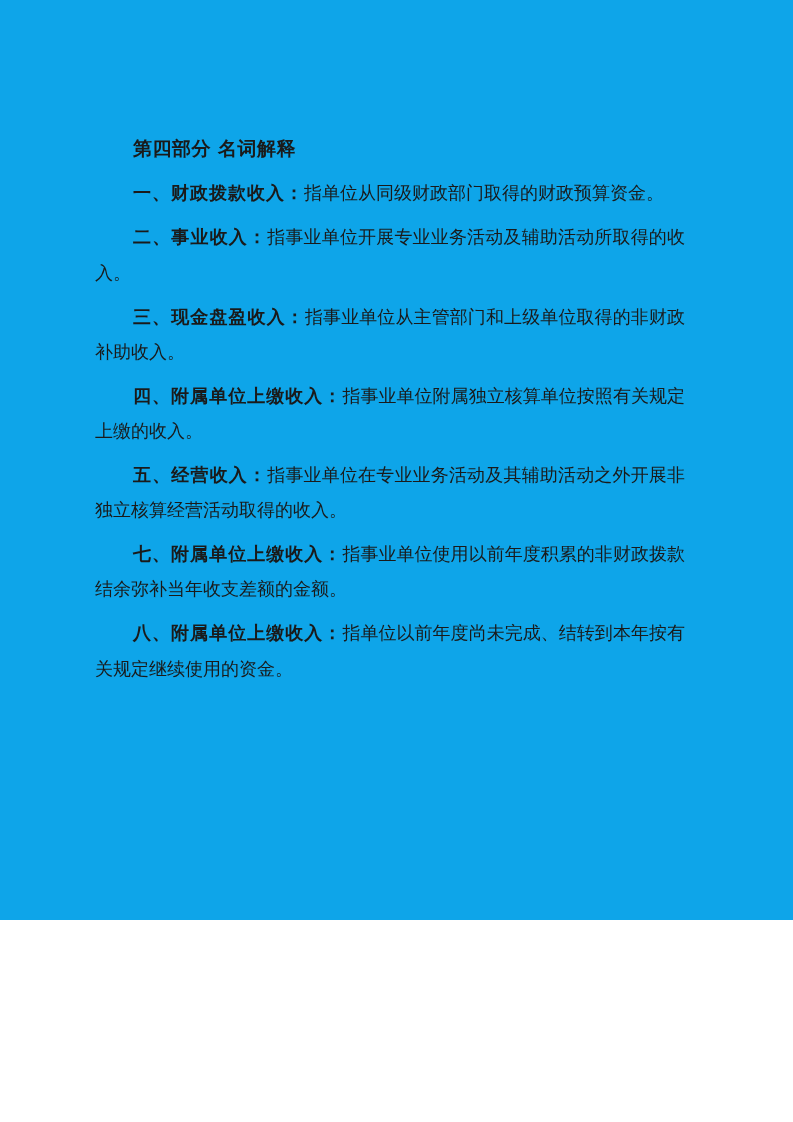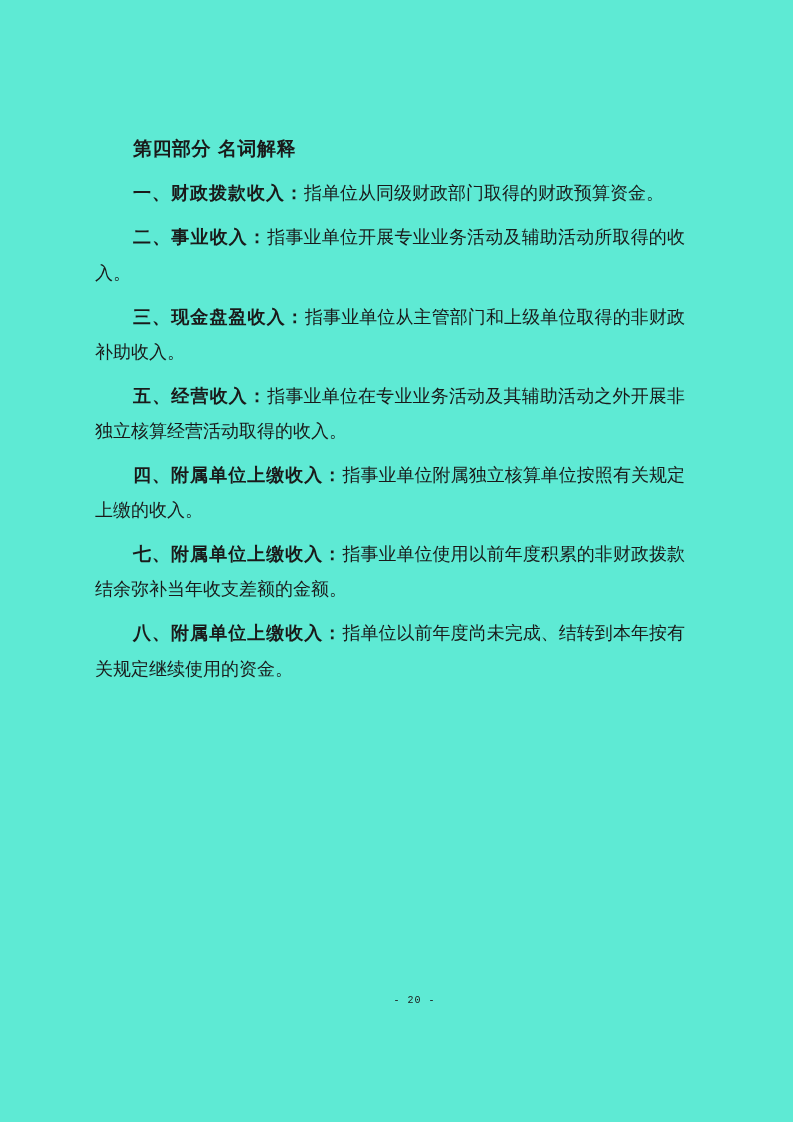--- a/index.html
+++ b/index.html
@@ -3,23 +3,23 @@
 <meta charset="utf-8">
 <style>
   html, body {
     margin: 0;
     padding: 0;
     background: #ffffff;
   }
   .page {
     position: relative;
     width: 793px;
-    height: 1122px;
+    height: 920px;
     margin: 0 auto;
-    background: #5eead4;
+    background: #0ea5e9;
     box-sizing: border-box;
     overflow: hidden;
     font-family: "DejaVu Serif", "Liberation Serif", serif;
     color: #1a1a1a;
   }
   .content {
     position: absolute;
     left: 95px;
     top: 133px;
     width: 590px;
@@ -71,25 +71,25 @@
 
     <p class="para">
       <span class="lead">二、事业收入：</span><span>指事业单位开展专业业务活动及辅助活动所取得的收入。</span>
     </p>
 
     <p class="para">
       <span class="lead">三、现金盘盈收入：</span><span>指事业单位从主管部门和上级单位取得的非财政补助收入。</span>
     </p>
 
     <p class="para">
-      <span class="lead">五、经营收入：</span><span>指事业单位在专业业务活动及其辅助活动之外开展非独立核算经营活动取得的收入。</span>
+      <span class="lead">四、附属单位上缴收入：</span><span>指事业单位附属独立核算单位按照有关规定上缴的收入。</span>
     </p>
 
     <p class="para">
-      <span class="lead">四、附属单位上缴收入：</span><span>指事业单位附属独立核算单位按照有关规定上缴的收入。</span>
+      <span class="lead">五、经营收入：</span><span>指事业单位在专业业务活动及其辅助活动之外开展非独立核算经营活动取得的收入。</span>
     </p>
 
 
     <p class="para">
       <span class="lead">七、附属单位上缴收入：</span><span>指事业单位使用以前年度积累的非财政拨款结余弥补当年收支差额的金额。</span>
     </p>
 
     <p class="para">
       <span class="lead">八、附属单位上缴收入：</span><span>指单位以前年度尚未完成、结转到本年按有关规定继续使用的资金。</span>
     </p>

